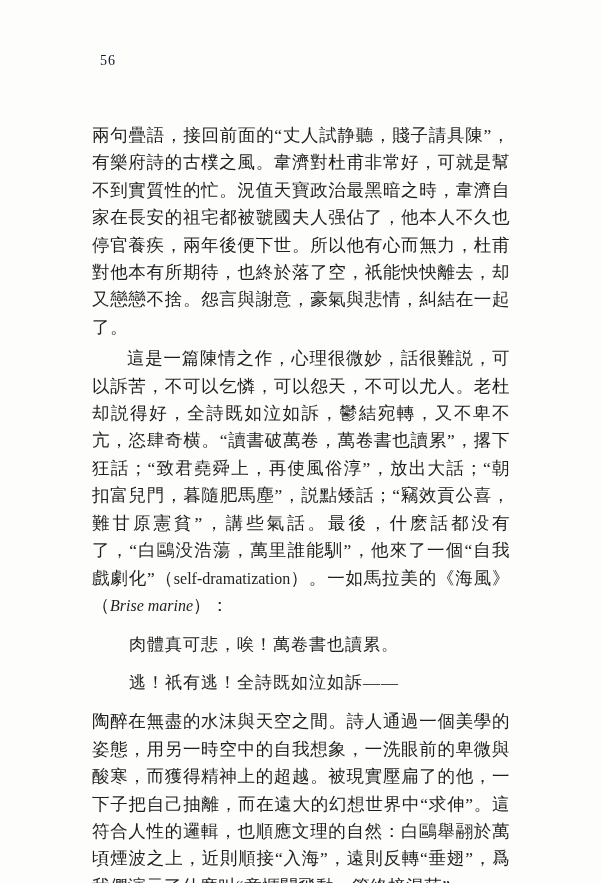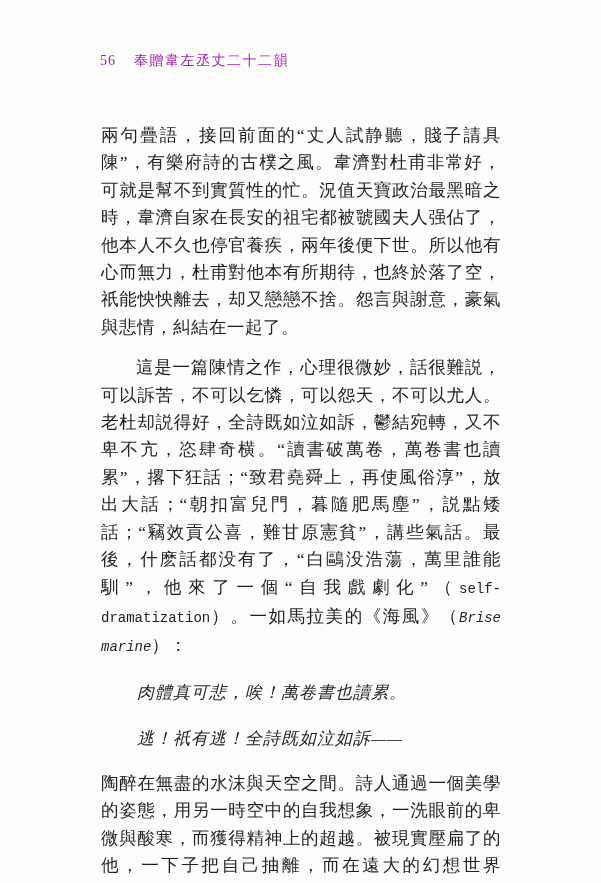--- a/index.html
+++ b/index.html
@@ -16,73 +16,71 @@
     padding: 52px 87px 0 88px;
     font-family: "Liberation Serif", "DejaVu Serif", serif;
     color: #1f1f1f;
     overflow: hidden;
   }
   .header {
     display: flex;
     align-items: baseline;
     font-size: 14px;
     line-height: 18px;
-    color: #a21caf;
+    color: #0f172a;
     margin-bottom: 52px;
   }
   .pagenum {
     margin-left: 12px;
     margin-right: 18px;
     font-variant-numeric: oldstyle-nums;
     letter-spacing: 1px;
   }
   .running-title {
     letter-spacing: 1.5px;
   }
   .body-text {
     font-size: 17.5px;
     line-height: 27.4px;
     text-align: justify;
     text-justify: inter-character;
     letter-spacing: 0.5px;
   }
   .para {
-    margin: 13px;
+    margin: 4px;
   }
   .para.indent {
     text-indent: 35px;
   }
   .latin {
-    font-size: 14px;
+    font-size: 16px;
     letter-spacing: 0;
-    font-family: Liberation Mono, monospace;
+    font-family: Liberation Serif, serif;
   }
   .latin.italic {
     font-style: italic;
   }
   .verse {
     margin: 11px 0 10px 0;
     padding-left: 33px;
   }
   .verse-line {
-    margin: 16px;
-    font-style: italic;
+    margin: 8px;
     font-size: 17px;
     line-height: 30px;
     letter-spacing: 1px;
   }
 </style>
 </head>
 <body>
 
 <div class="page">
 
   <div class="header">
     <span class="pagenum">56</span>
-    <span class="running-title">奉贈韋左丞丈二十二韻</span>
   </div>
 
   <div class="body-text">
 
     <p class="para">兩句疊語，接回前面的“丈人試静聽，賤子請具陳”，有樂府詩的古樸之風。韋濟對杜甫非常好，可就是幫不到實質性的忙。況值天寶政治最黑暗之時，韋濟自家在長安的祖宅都被虢國夫人强佔了，他本人不久也停官養疾，兩年後便下世。所以他有心而無力，杜甫對他本有所期待，也終於落了空，祇能怏怏離去，却又戀戀不捨。怨言與謝意，豪氣與悲情，糾結在一起了。</p>
 
     <p class="para indent"><span>這是一篇陳情之作，心理很微妙，話很難説，可以訴苦，不可以乞憐，可以怨天，不可以尤人。老杜却説得好，全詩既如泣如訴，鬱結宛轉，又不卑不亢，恣肆奇横。“讀書破萬卷，萬卷書也讀累”，撂下狂話；“致君堯舜上，再使風俗淳”，放出大話；“朝扣富兒門，暮隨肥馬塵”，説點矮話；“竊效貢公喜，難甘原憲貧”，講些氣話。最後，什麽話都没有了，“白鷗没浩蕩，萬里誰能馴”，他來了一個“自我戲劇化”（</span><span class="latin">self-dramatization</span><span>）。一如馬拉美的《海風》（</span><span class="latin italic">Brise marine</span><span>）：</span></p>
 
     <div class="verse">
       <p class="verse-line">肉體真可悲，唉！萬卷書也讀累。</p>

